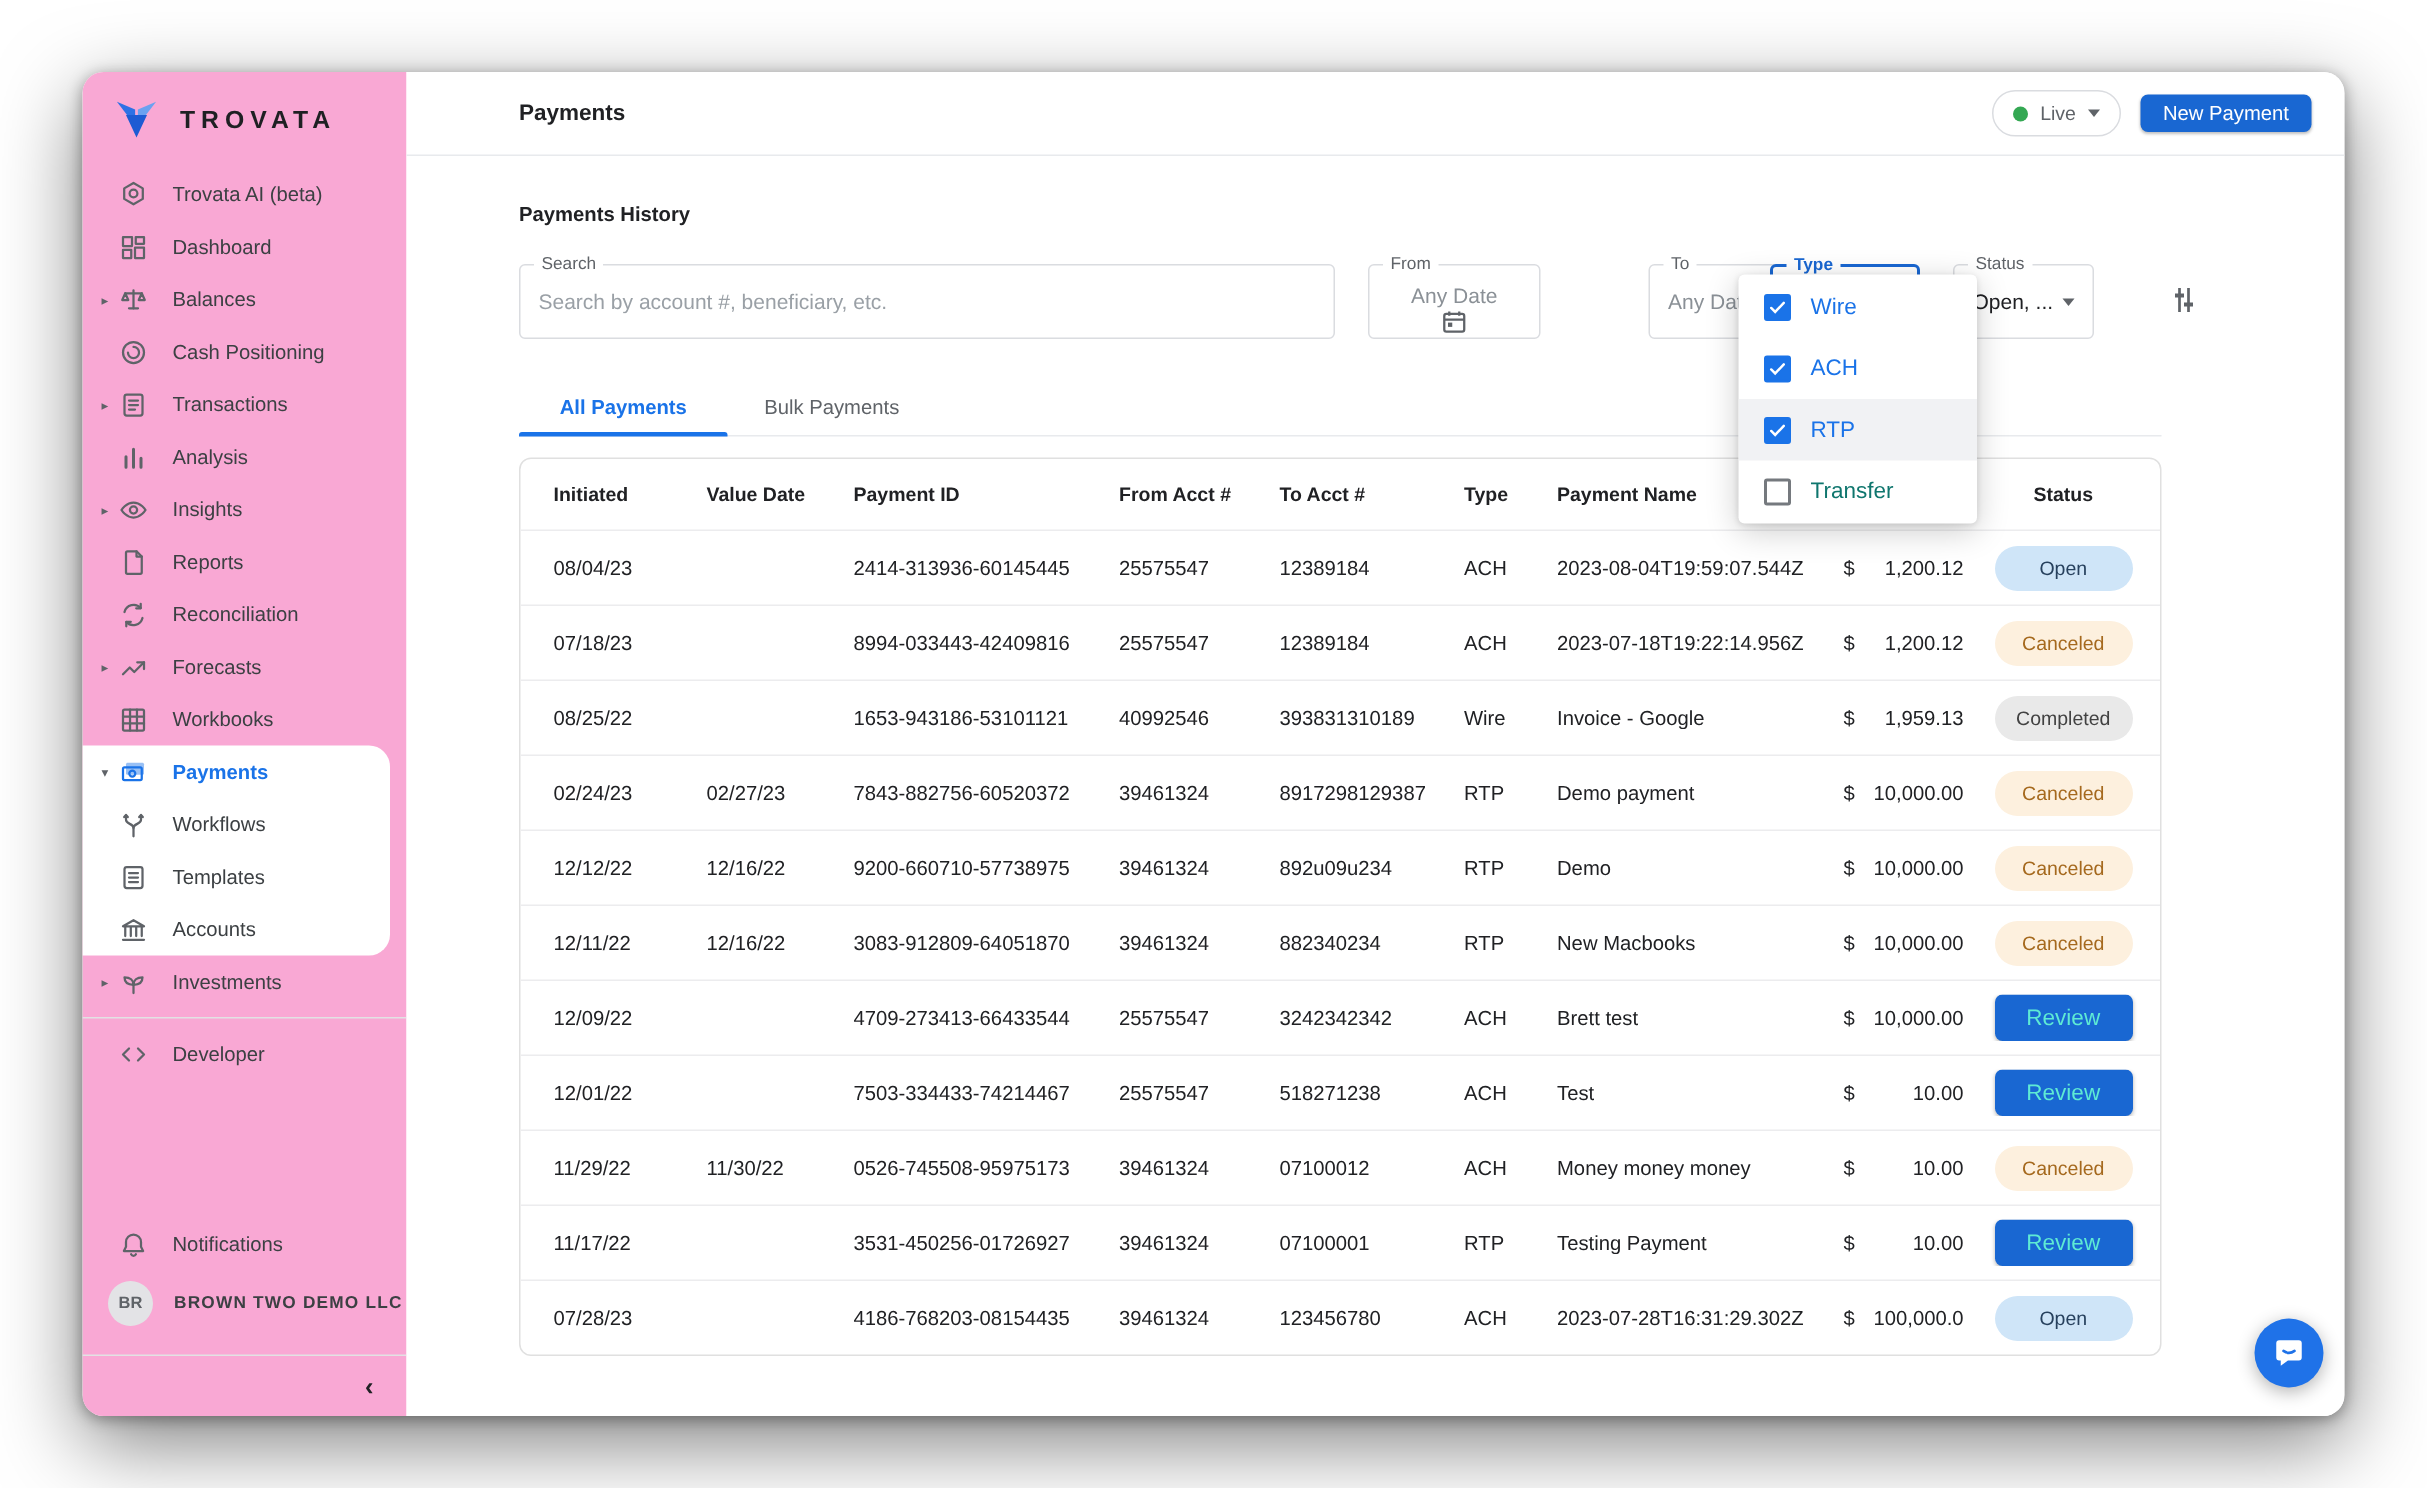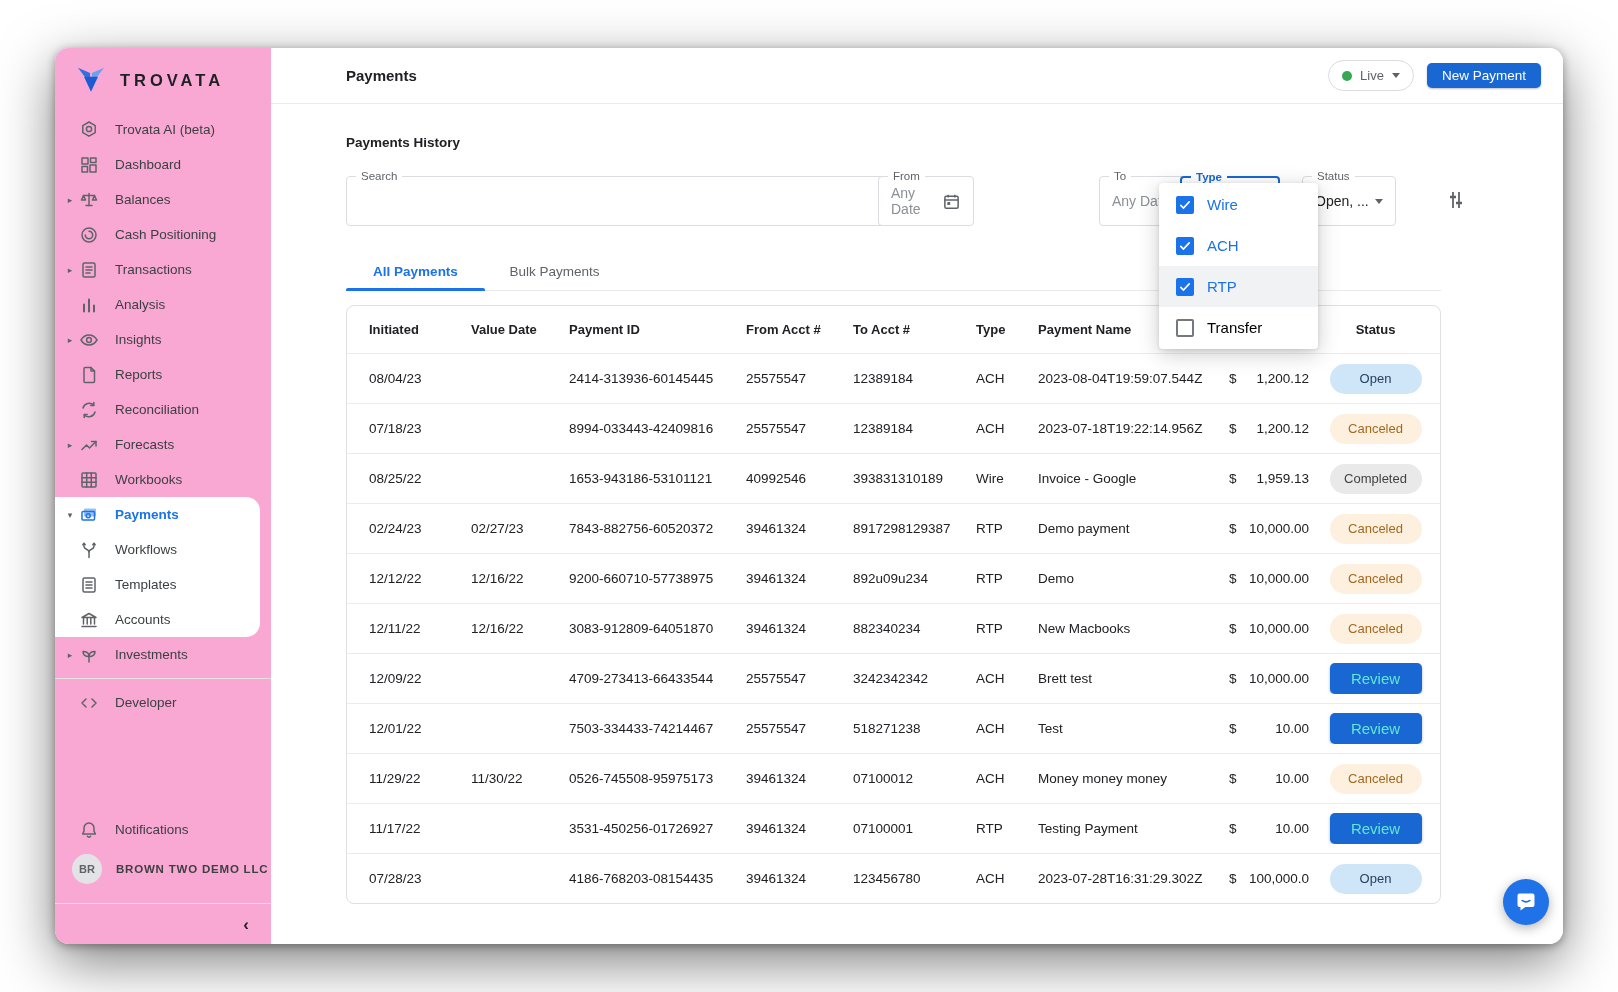--- a/index.html
+++ b/index.html
@@ -52,41 +52,41 @@
   
   .filters { position:relative; height:50px; margin:26px 122px 0 75px; }
   .field { position:absolute; top:0; height:50px; background:#fff; border:1px solid #dadce0; border-radius:4px;
            display:flex; align-items:center; padding:12px 12px; }
   .field-label { position:absolute; top:-7px; left:9px; background:#fff; padding:0 5px; font-size:11.5px; color:#5f6368; line-height:1.2; }
   .field.focused { border:2px solid var(--accent); }
   .field.focused .field-label { color:var(--accent); font-weight:600; }
   .search-field { left:0; width:544px; }
   .search-field input { border:none; outline:none; width:100%; font-size:14px; color:#202124; font-family:inherit; background:transparent; }
   .search-field input::placeholder { color:#9aa0a6; }
-  .from-field { left:532px; width:96px; }
+  .from-field { left:566px; width:115px;flex-direction:column; }
   .to-field   { left:753px; width:105px; }
   .type-field { left:834px; width:100px; }
   .status-field { left:956px; width:94px; cursor:pointer; }
   .date-value { flex:1; font-size:14px; color:#8a9096; }
   .cal-icon { width:19px; height:19px; color:#5f6368; flex:none; }
   .cal-icon svg { width:19px; height:19px; }
   .status-value { flex:1; font-size:14px; color:#202124; }
   .tune-btn { position:absolute; left:1098px; top:13px; width:24px; height:24px; color:#5f6368; cursor:pointer; background:none; border:none; }
   .tune-btn svg { width:22px; height:22px; }
 
   
   .type-menu { position:absolute; left:813px; top:7px; width:159px; background:#fff; border-radius:4px; z-index:10;
                box-shadow:0 5px 22px rgba(0,0,0,.20), 0 1px 4px rgba(0,0,0,.12); overflow:hidden; padding:1px 0; }
   .type-option { display:flex; align-items:center; height:41px; padding-left:17px; gap:13px; cursor:pointer; }
   .type-option.hl { background:#f1f2f4; }
   .cbx { width:18px; height:18px; border:2px solid #75797e; border-radius:2px; background:#fff; flex:none;
          display:flex; align-items:center; justify-content:center; }
   .cbx.on { background:var(--link); border-color:var(--link); }
   .cbx svg { width:14px; height:14px; }
-  .type-label { font-size:15px; color:#000000; }
+  .type-label { font-size:15px; color:#0f766e; }
   .type-label.on { color:var(--link); font-weight:500; }
 
   
   .tabs { display:flex; margin:27px 122px 0 75px; border-bottom:1px solid #e8eaed; }
   .tab { width:139px; height:37px; display:flex; align-items:center; justify-content:center;
          font-size:13.5px; color:#5f6368; cursor:pointer; position:relative; }
   .tab.active { color:var(--link); font-weight:600; }
   .tab.active::after { content:""; position:absolute; left:0; right:0; bottom:-1px; height:3px; background:var(--link); border-radius:2px 2px 0 0; }
 
   
@@ -358,20 +358,21 @@
       </div>
       <button class="primary-btn">New Payment</button>
     </div>
 
     <h2 class="section-title">Payments History</h2>
 
     <div class="filters">
 
       <div class="field search-field">
         <span class="field-label">Search</span>
+        <input type="text" placeholder="Search by account #, beneficiary, etc." style="">
       </div>
 
       <div class="field from-field">
         <span class="field-label">From</span>
         <span class="date-value">Any Date</span>
         <span class="cal-icon">
           <svg viewBox="0 0 20 20" fill="none" stroke="currentColor" stroke-width="1.6">
             <rect x="3" y="4.5" width="14" height="12.5" rx="1.5"></rect>
             <path d="M3 8.5h14M6.5 2.8v3M13.5 2.8v3"></path>
             <rect x="5.6" y="10.6" width="3" height="3" fill="currentColor" stroke="none"></rect>

